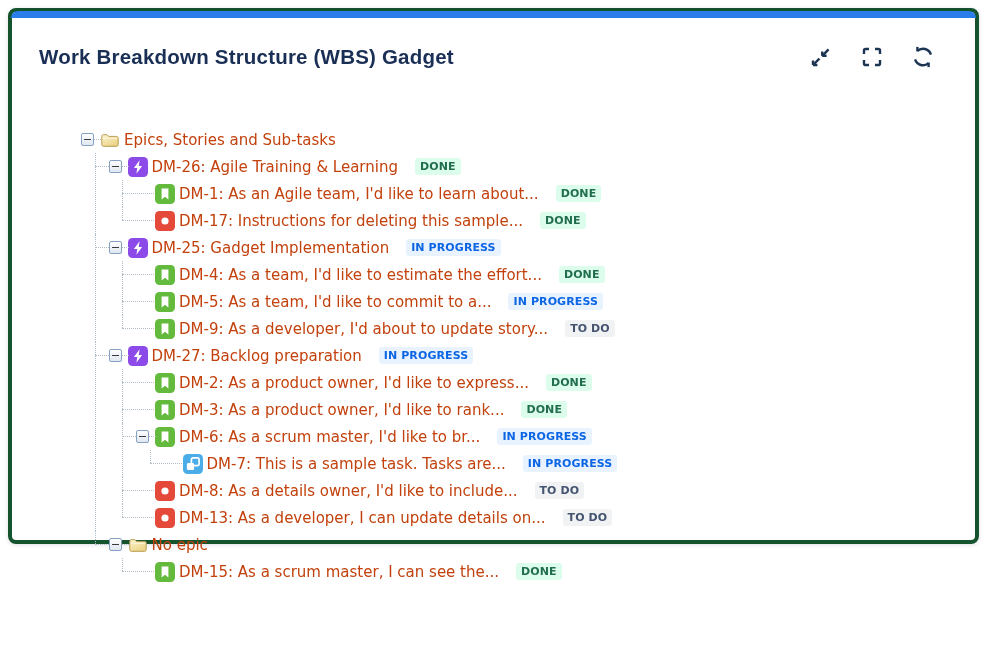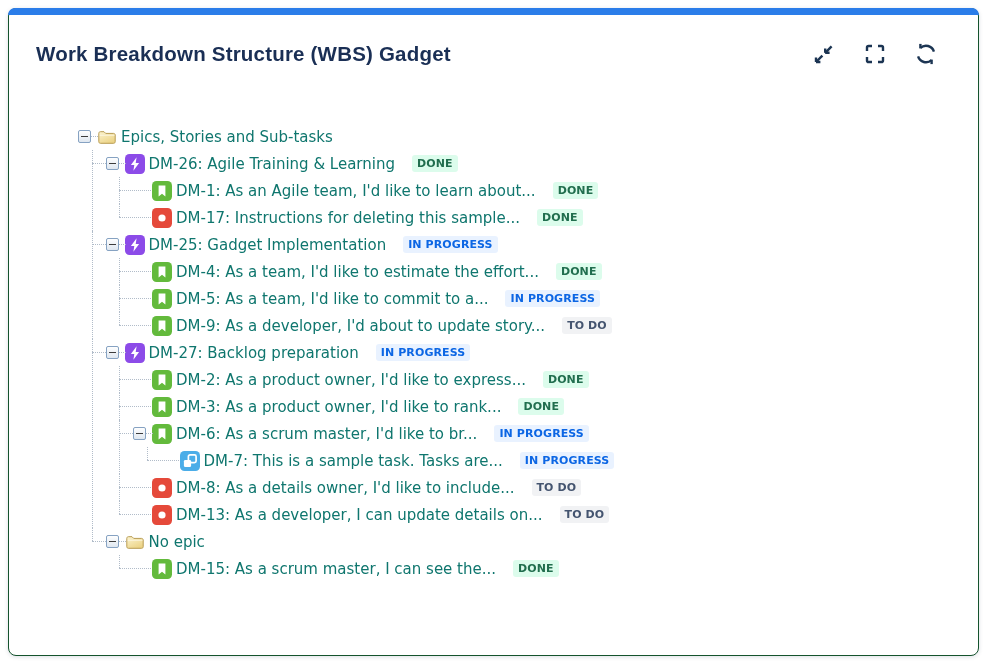--- a/index.html
+++ b/index.html
@@ -1,20 +1,20 @@
 <!DOCTYPE html>
 <html><head>
 <meta charset="utf-8">
 <style>
   * { margin:0; padding:0; box-sizing:border-box; }
   html,body { width:987px; height:664px; background:#fff; font-family:"DejaVu Sans","Liberation Sans",sans-serif; overflow:hidden; }
 
   .card {
-    position:absolute; left:8px; top:8px; width:971px; height:648px;
-    background:#fff; border:1px solid #14532d; border-radius:8px;
+    position:absolute; left:8px; top:8px; width:971px; height:536px;
+    background:#fff; border:4px solid #14532d; border-radius:8px;
     box-shadow:0 1px 4px rgba(23,43,77,.15);
   }
   .accent-bar {
     position:absolute; left:-1px; top:-1px; width:calc(100% + 2px); height:7px;
     background:#2b7de9; border-radius:8px 8px 0 0;
   }
   .card-header {
     display:flex; justify-content:space-between; align-items:center;
     padding:33px 40px 0 27px;
   }
@@ -54,21 +54,21 @@
   .toggle::before { content:""; width:7px; height:1px; background:#3c3c3c; }
   .toggle::after {
     content:""; position:absolute; left:12px; top:5px; width:7px;
     border-top:1px dotted #b1bcc9;
   }
   .stub { width:13px; height:13px; flex:0 0 13px; margin-right:6px; }
 
   .node-icon { width:20px; height:20px; flex:0 0 20px; margin-right:4px; display:inline-flex; }
   .node-icon svg { width:20px; height:20px; }
 
-  .node-label { font-size:15px; color:#0f766e; cursor:pointer; }
+  .node-label { font-size:15px; color:#c2410c; cursor:pointer; }
   .folder > .row .node-label { cursor:default; }
 
   .badge {
     margin-left:17px; padding:2.5px 5px 2px 5px; border-radius:3px;
     font-size:11px; font-weight:700; letter-spacing:.1px;
     font-family:"DejaVu Sans","Liberation Sans",sans-serif;
   }
 </style>
 </head>
 <body>

